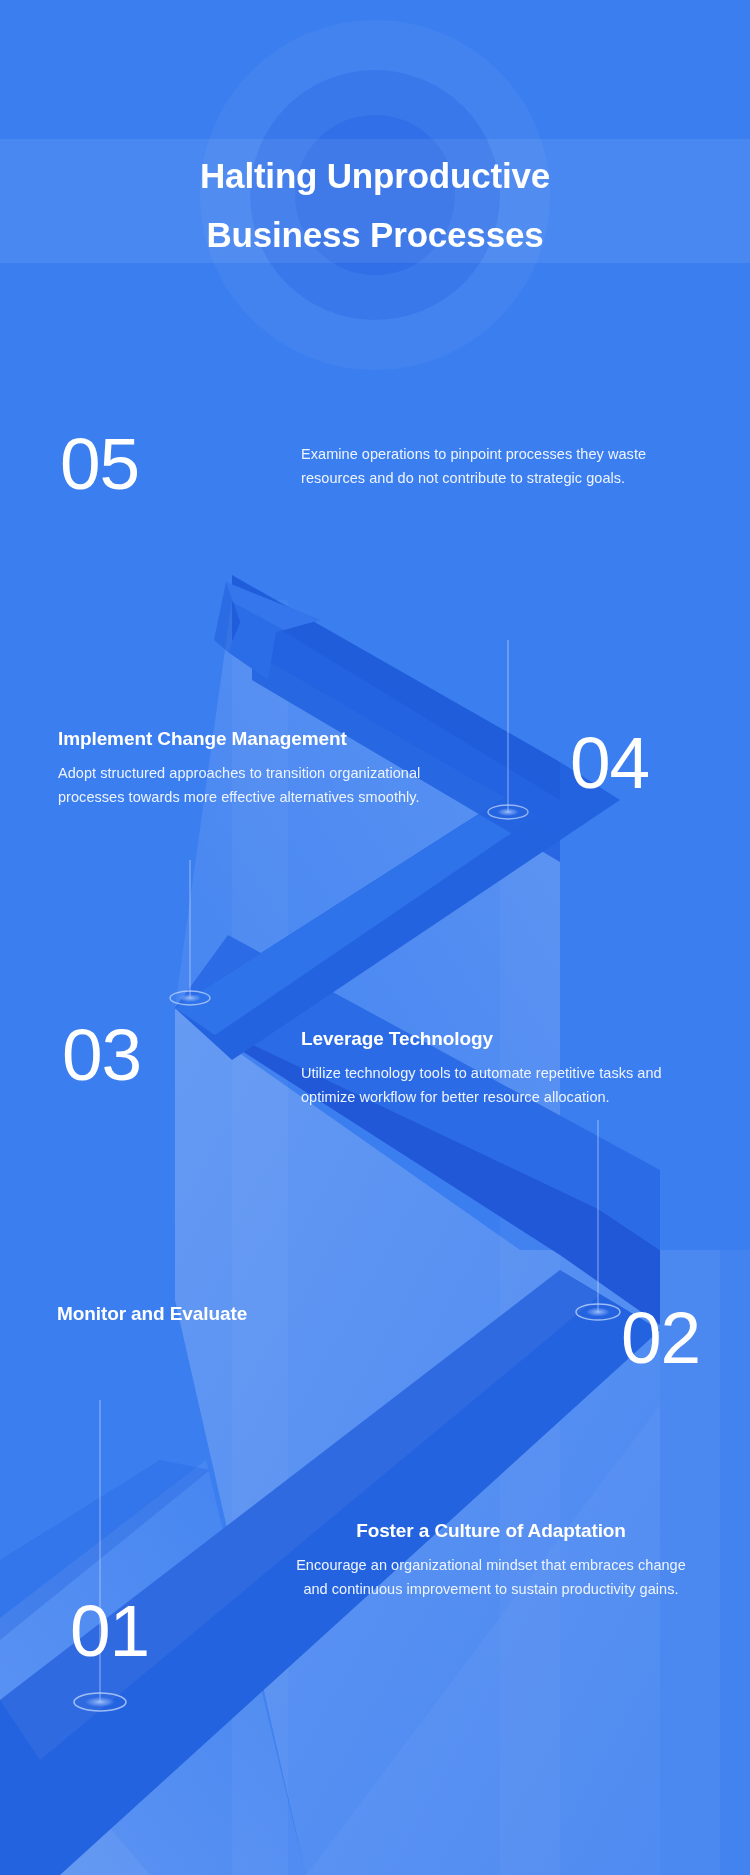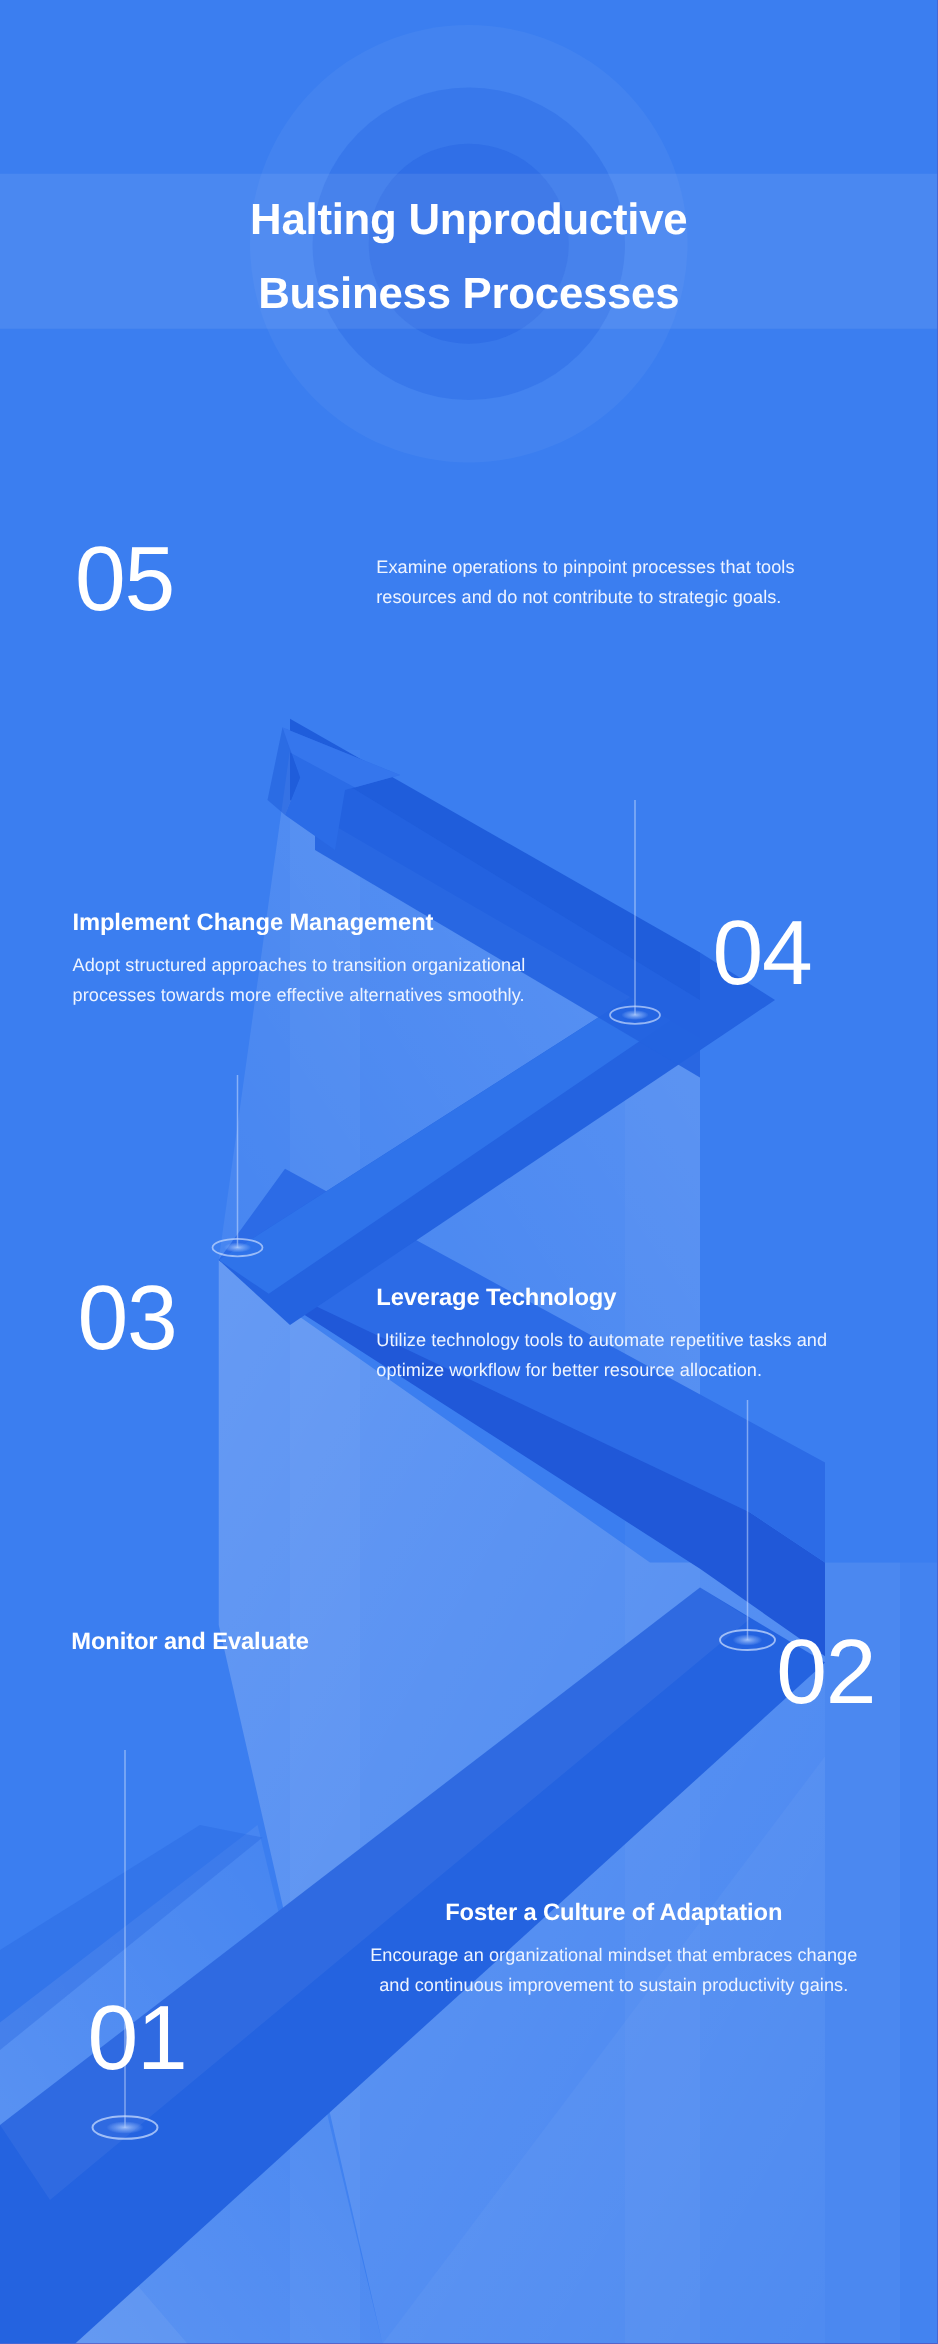--- a/index.html
+++ b/index.html
@@ -5,21 +5,21 @@
   html, body {
     margin: 0;
     padding: 0;
     background: #3b7ef0;
   }
   #page {
     position: relative;
     width: 750px;
     height: 1875px;
     overflow: hidden;
-    background: #701a75;
+    background: #ec4899;
     font-family: "Liberation Sans", sans-serif;
     -webkit-font-smoothing: antialiased;
   }
 
   
   .bg-svg {
     position: absolute;
     inset: 0;
     width: 750px;
     height: 1875px;
@@ -219,21 +219,21 @@
 
   <div class="header">
     <div class="header-band"></div>
     <div class="title">Halting Unproductive
 Business Processes</div>
   </div>
 
   <div class="step" id="step-05">
     <div class="step-num">05</div>
     <div class="step-body">
-      <p class="step-desc">Examine operations to pinpoint processes that tools resources and do not contribute to strategic goals.</p>
+      <p class="step-desc">Examine operations to pinpoint processes they waste resources and do not contribute to strategic goals.</p>
     </div>
   </div>
 
   <div class="step" id="step-04">
     <div class="step-num">04</div>
     <div class="step-body">
       <p class="step-title">Implement Change Management</p>
       <p class="step-desc">Adopt structured approaches to transition organizational processes towards more effective alternatives smoothly.</p>
     </div>
   </div>

